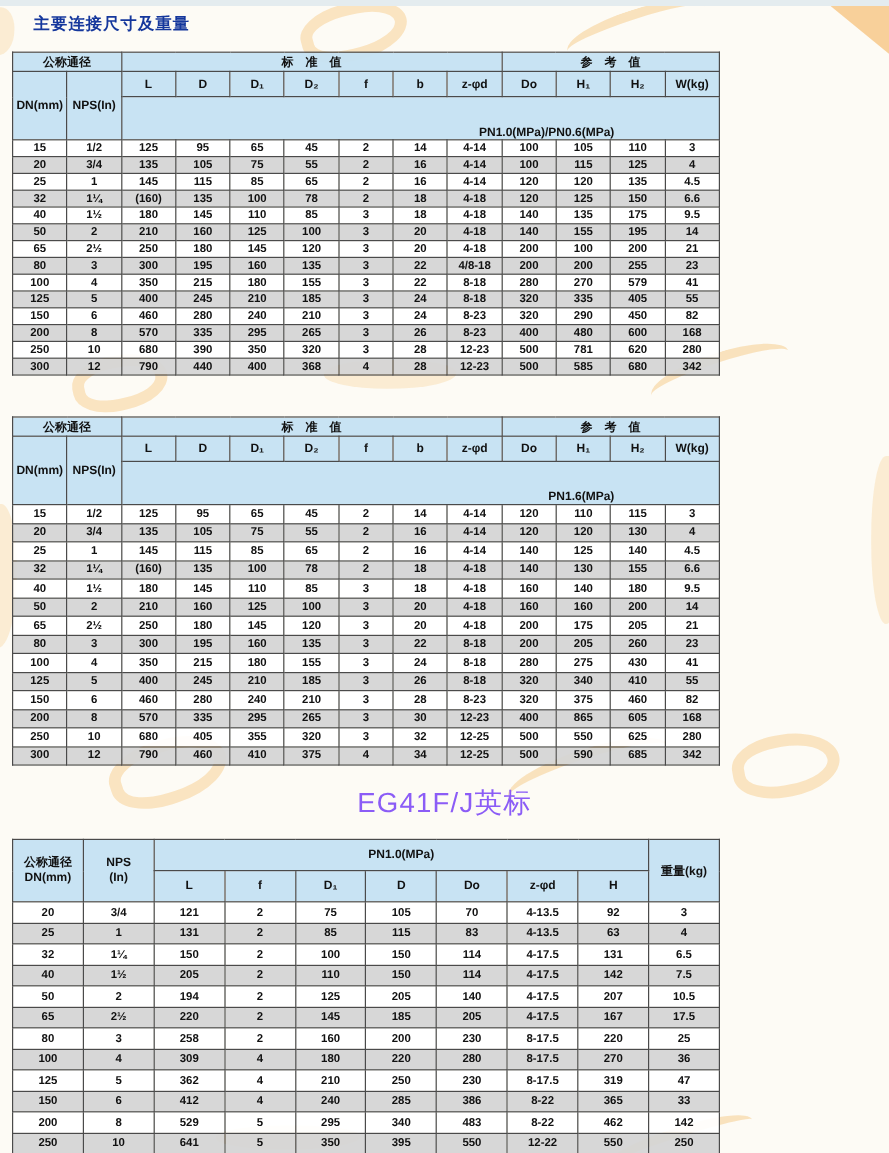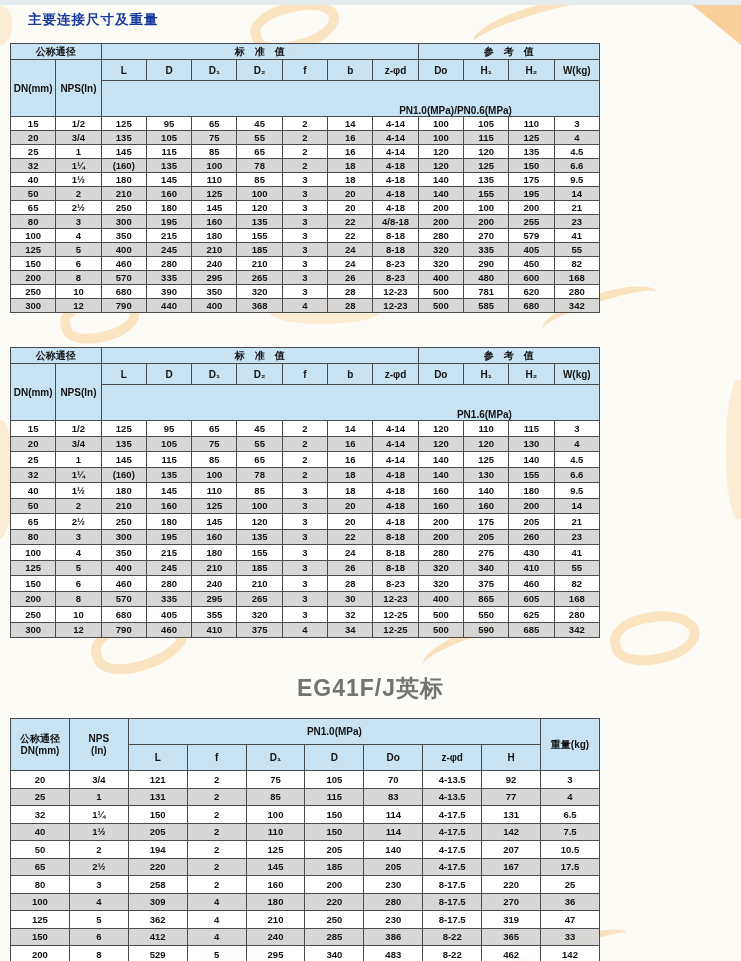--- a/index.html
+++ b/index.html
@@ -16,22 +16,22 @@
   .wm.stroke{border-top:8px solid rgba(243,168,58,.30);border-radius:50%;transform:rotate(-18deg);}
   .wm.tri{background:rgba(241,156,44,.45);clip-path:polygon(100% 0,100% 100%,0 0);}
   
   .content{position:relative;z-index:1;}
   .top-strip{height:5px;background:#e4ecef;}
   .page-title{
     color:#15379c;font-size:13.5px;font-weight:bold;
     margin:6px 0 0 28px;letter-spacing:1px;
   }
   .section-title{
-    font-size:23px;font-weight:bold;color:#737373;text-align:center;
-    margin:35px 0 0 0;letter-spacing:1px;
+    font-size:23px;font-weight:normal;color:#8b5cf6;text-align:center;
+    margin:16px 0 0 0;letter-spacing:1px;
   }
   table.spec{
     border-collapse:collapse;table-layout:fixed;width:590px;
     margin-left:10px;border:1.5px solid #333;
   }
   .spec th,.spec td{
     border:1px solid #4a4a4a;text-align:center;vertical-align:middle;
     font-weight:bold;color:#111;padding:0;overflow:hidden;white-space:nowrap;
   }
   .spec thead th{background:rgba(198,226,243,.96);font-size:10px;}
@@ -610,21 +610,21 @@
         </tr>
         <tr>
           <td>25</td>
           <td>1</td>
           <td>131</td>
           <td>2</td>
           <td>85</td>
           <td>115</td>
           <td>83</td>
           <td>4-13.5</td>
-          <td>77</td>
+          <td>63</td>
           <td>4</td>
         </tr>
         <tr>
           <td>32</td>
           <td>1¼</td>
           <td>150</td>
           <td>2</td>
           <td>100</td>
           <td>150</td>
           <td>114</td>

